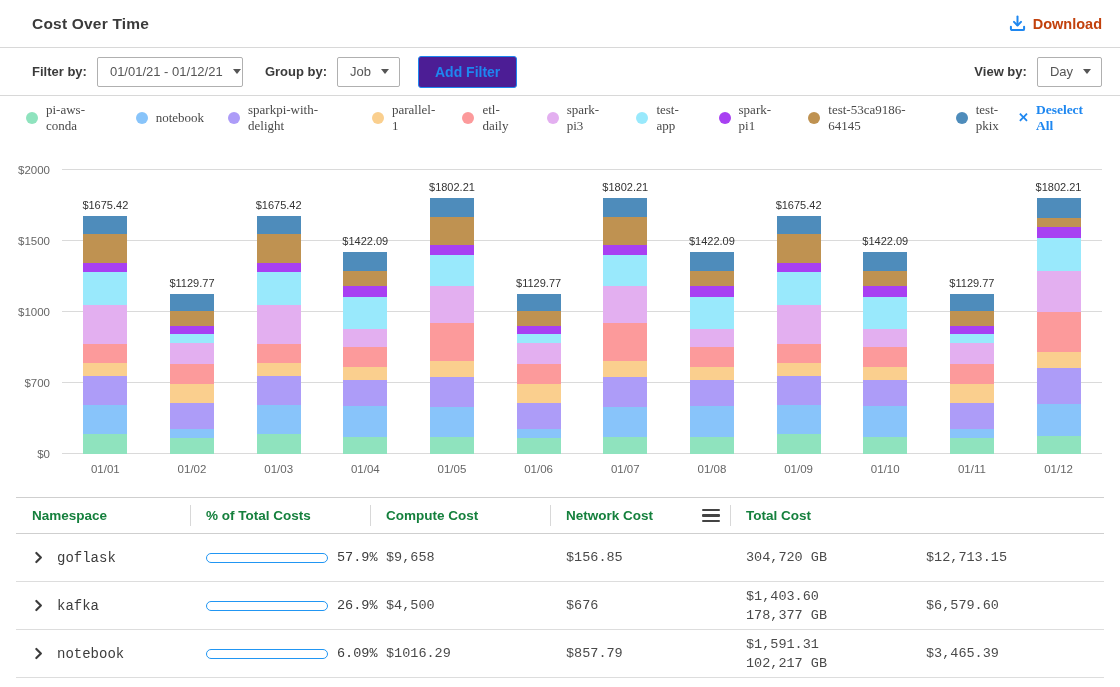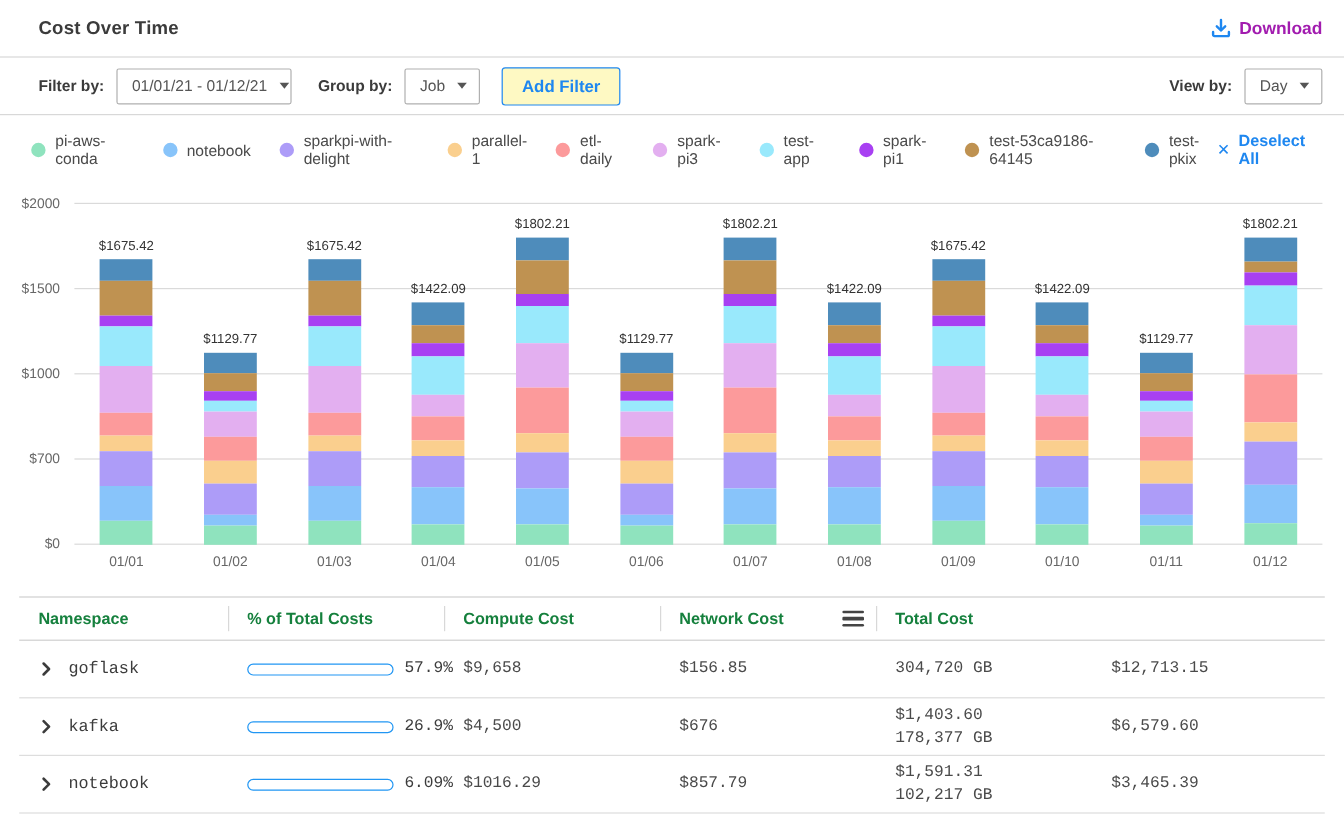--- a/index.html
+++ b/index.html
@@ -5,40 +5,40 @@
   * { margin:0; padding:0; box-sizing:border-box; }
   html,body { width:1120px; height:687px; overflow:hidden; background:#fff;
     font-family:"Liberation Sans","DejaVu Sans",sans-serif; }
   .page { width:1120px; height:687px; background:#fff; }
 
   
   .titlebar { height:48px; display:flex; align-items:center;
     padding:0 18px 0 32px; border-bottom:1px solid #d8d8d8; }
   .titlebar h1 { font-size:15.5px; font-weight:bold; color:#3b3b3b; letter-spacing:.2px; }
   .download { margin-left:auto; display:flex; align-items:center; gap:7px;
-    color:#a21caf; font-size:14.5px; font-weight:bold; cursor:pointer; text-decoration:none; }
+    color:#c2410c; font-size:14.5px; font-weight:bold; cursor:pointer; text-decoration:none; }
 
   
   .filterbar { height:48px; display:flex; align-items:center;
     padding:0 18px 0 32px; border-bottom:1px solid #d8d8d8; }
   .flabel { font-size:13px; font-weight:bold; color:#3b3b3b; margin-right:10px; white-space:nowrap; }
   .select { height:30px; border:1px solid #b0b0b0; border-radius:2px; background:#fff;
     display:flex; align-items:center; gap:10px; padding:0 10px 0 12px;
     font-size:13px; color:#555; cursor:pointer; white-space:nowrap; }
   .caret { width:0; height:0; border-left:4.5px solid transparent;
     border-right:4.5px solid transparent; border-top:5.5px solid #555; }
   .gap-lg { width:22px; }
-  .add-filter { margin-left:18px; height:32px; padding:0 16px; background:#fef9c3;
+  .add-filter { margin-left:18px; height:32px; padding:0 16px; background:#4c1d95;
     border:1px solid #1e87f0; border-radius:3px; color:#1e87f0;
     font-size:14px; font-weight:bold; cursor:pointer;
     font-family:"Liberation Sans","DejaVu Sans",sans-serif; }
   .spacer { flex:1; }
 
   
-  .legendbar { height:44px; display:flex; align-items:flex-end; padding:0 20px 0 26px; }
+  .legendbar { height:44px; display:flex; align-items:center; padding:0 20px 0 26px;font-family:Liberation Serif, serif; }
   #legend-items { display:flex; align-items:center; gap:24px; }
   .legend-item { display:flex; align-items:center; gap:8px; cursor:pointer; }
   .dot { width:12px; height:12px; border-radius:50%; flex:none; }
   .legend-label { font-size:13px; color:#4a4a4a; }
   .deselect { margin-left:auto; display:flex; align-items:center; gap:7px;
     color:#1e87f0; font-size:13.5px; font-weight:bold; cursor:pointer; text-decoration:none; }
   .deselect .x { font-size:13px; font-weight:bold; }
 
   
   .chart { margin:30px 18px 0 0; padding-left:62px; }

